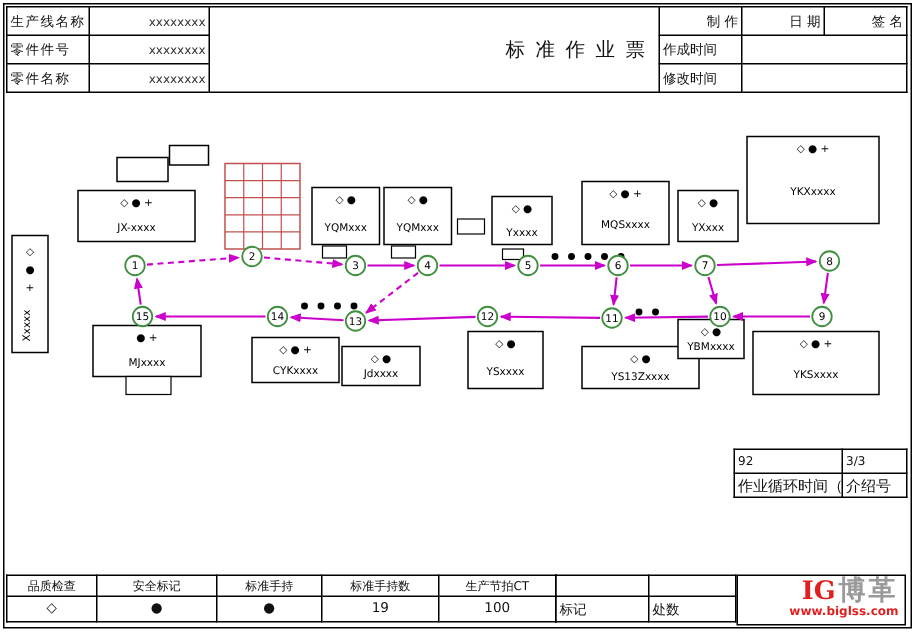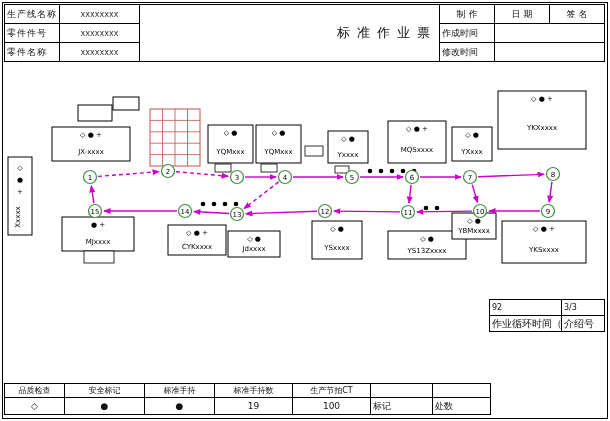--- a/index.html
+++ b/index.html
@@ -5,21 +5,21 @@
   html,body{margin:0;padding:0;background:#fff;}
   .page{position:relative;width:610px;height:421px;background:#fff;font-family:"DejaVu Sans",sans-serif;}
   .sheet{position:absolute;left:2px;top:2px;width:604px;height:415px;border:1px solid #000;background:#fff;}
   .abs{position:absolute;}
   table{border-collapse:collapse;table-layout:fixed;}
   td{border:1px solid #000;font-size:9px;padding:0 2px;overflow:hidden;white-space:nowrap;color:#111;}
   .hdr td{height:18px;}
   .lbl{letter-spacing:1px;}
   .val{font-size:8px;color:#333;}
   .title-cell{font-size:13px;text-align:right;letter-spacing:7px;}
-  .ctr{text-align:center;}
+  .ctr{text-align:right;}
   .grey{color:#555;}
   .flow td{height:17px;}
   .summary td{height:15px;font-size:8px;}
   .summary .small{font-size:10px;}
   .legend td{text-align:center;}
   .lg-h td{height:13px;font-size:8px;}
   .lg-v td{height:16px;font-size:9px;}
   .mid td{font-family:Liberation Serif, serif;}
   .mid .r1 td{height:13px;}
   .mid .r2 td{height:16px;}
@@ -251,15 +251,21 @@
         <td></td>
         <td></td>
       </tr>
       <tr class="r2">
         <td>标记</td>
         <td>处数</td>
       </tr>
     </tbody>
       </table>
 
+    <div class="logo abs" style="left:488px;top:380px;width:113px;">
+      <div class="logo-row">
+        <span class="logo-mark">IG</span><span class="logo-brand">博革</span>
+      </div>
+      <div class="logo-url">www.biglss.com</div>
+    </div>
 
   </div>
 </div>
 
 </body></html>

